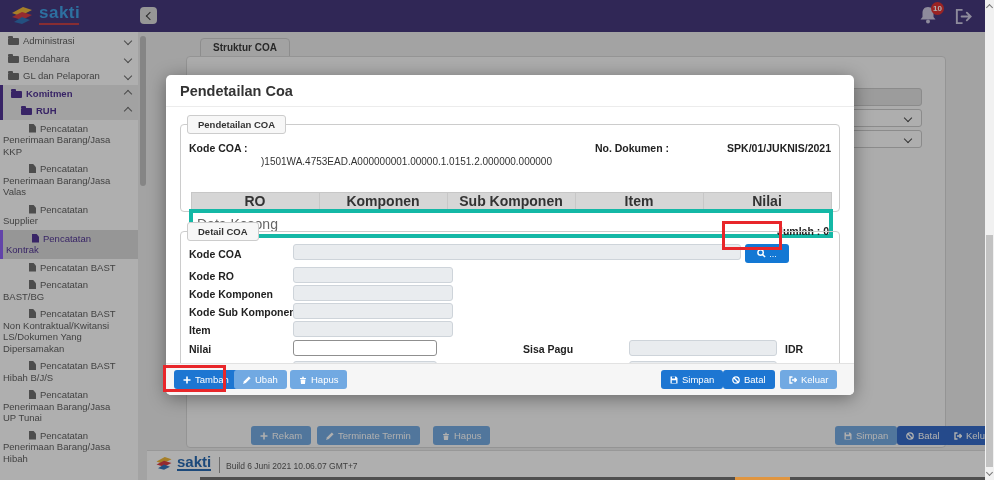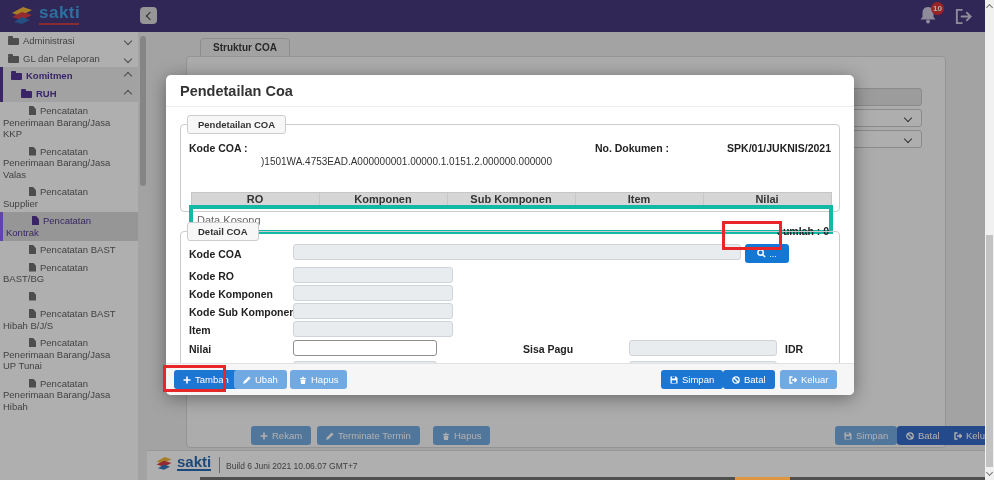--- a/index.html
+++ b/index.html
@@ -83,21 +83,21 @@
   .fs1 { top:40px; height:97px; }
   .fs2 { top:147px; height:148px; }
   legend.lg { margin-left:6px; padding:3px 10px; background:#f7f7f7; border:1px solid #ccc; border-radius:3px; font-size:9.5px; font-weight:bold; color:#333; }
   .flabel { position:absolute; font-size:10.5px; font-weight:bold; color:#222; }
   .fval { position:absolute; font-size:10px; color:#333; }
   .inp { position:absolute; height:16px; border-radius:3px; border:1px solid #ced4da; font-size:10px; padding:0 4px; font-family:"Liberation Sans",sans-serif; }
   .dis { background:#e9ecef; }
   .ena { background:#fff; border:1px solid #8f8f8f; }
   .ralign { text-align:right; }
 
-  .m-table { position:absolute; left:8px; top:58px; width:644px; border-collapse:collapse; font-size:11px; }
+  .m-table { position:absolute; left:8px; top:58px; width:644px; border-collapse:collapse; font-size:14px; }
   .m-table th { background:#d6d6d6; border:1px solid #c7c7c7; font-weight:bold; color:#333; height:14px; text-align:center; }
   .m-table td { border:4px solid #14b8a6; height:25px; color:#666; padding-left:4px; }
   .jumlah { position:absolute; right:10px; top:91px; font-size:10.5px; font-weight:bold; color:#222; }
 
   .search-btn { position:absolute; left:564px; top:3px; width:44px; height:19px; background:#1378d4; border:none; border-radius:3px; color:#fff; display:flex; align-items:center; justify-content:center; gap:3px; font-size:9px; cursor:pointer; }
   .search-btn svg { width:9px; height:9px; }
 
   .m-footer { position:absolute; left:0; top:288px; width:688px; height:32px; background:#f6f6f6; border-top:1px solid #e2e2e2; border-radius:0 0 5px 5px; }
   .m-footer .btn { position:absolute; top:6px; }
 
@@ -171,30 +171,31 @@
       <span class="badge">10</span>
     </span>
     <svg viewBox="0 0 20 20" width="19" height="19">
         <use href="#ic-logout"></use>
       </svg>
   </div>
 </div>
 
 <nav class="sidebar">
   <div class="sb-item lvl0"><span class="ic-folder"></span><span class="lbl">Administrasi</span><span class="chev down"></span></div>
+  <div class="sb-item lvl0"><span class="ic-folder"></span><span class="lbl">Bendahara</span><span class="chev down"></span></div>
   <div class="sb-item lvl0"><span class="ic-folder"></span><span class="lbl">GL dan Pelaporan</span><span class="chev down"></span></div>
   <div class="sb-item lvl0 hl"><span class="ic-folder"></span><span class="lbl">Komitmen</span><span class="chev up"></span></div>
   <div class="sb-item lvl1 hl"><span class="ic-folder"></span><span class="lbl">RUH</span><span class="chev up"></span></div>
   <div class="sb-item file-item"><span class="ic-file"></span><span class="lbl wrap-fix">Pencatatan Penerimaan Barang/Jasa KKP</span></div>
   <div class="sb-item file-item"><span class="ic-file"></span><span class="lbl wrap-fix">Pencatatan Penerimaan Barang/Jasa Valas</span></div>
   <div class="sb-item file-item"><span class="ic-file"></span><span class="lbl wrap-fix">Pencatatan Supplier</span></div>
   <div class="sb-item file-item sel"><span class="ic-file"></span><span class="lbl wrap-fix">Pencatatan Kontrak</span></div>
   <div class="sb-item file-item"><span class="ic-file"></span><span class="lbl wrap-fix">Pencatatan BAST</span></div>
   <div class="sb-item file-item"><span class="ic-file"></span><span class="lbl wrap-fix">Pencatatan BAST/BG</span></div>
-  <div class="sb-item file-item"><span class="ic-file"></span></div>
+  <div class="sb-item file-item"><span class="ic-file"></span><span class="lbl wrap-fix">Pencatatan BAST Non Kontraktual/Kwitansi LS/Dokumen Yang Dipersamakan</span></div>
   <div class="sb-item file-item"><span class="ic-file"></span><span class="lbl wrap-fix">Pencatatan BAST Hibah B/J/S</span></div>
   <div class="sb-item file-item"><span class="ic-file"></span><span class="lbl wrap-fix">Pencatatan Penerimaan Barang/Jasa UP Tunai</span></div>
   <div class="sb-item file-item"><span class="ic-file"></span><span class="lbl wrap-fix">Pencatatan Penerimaan Barang/Jasa Hibah</span></div>
 
 </nav>
 <div class="sb-scroll">
     <span class="thumb"></span>
   </div>
 
 <div class="content">

